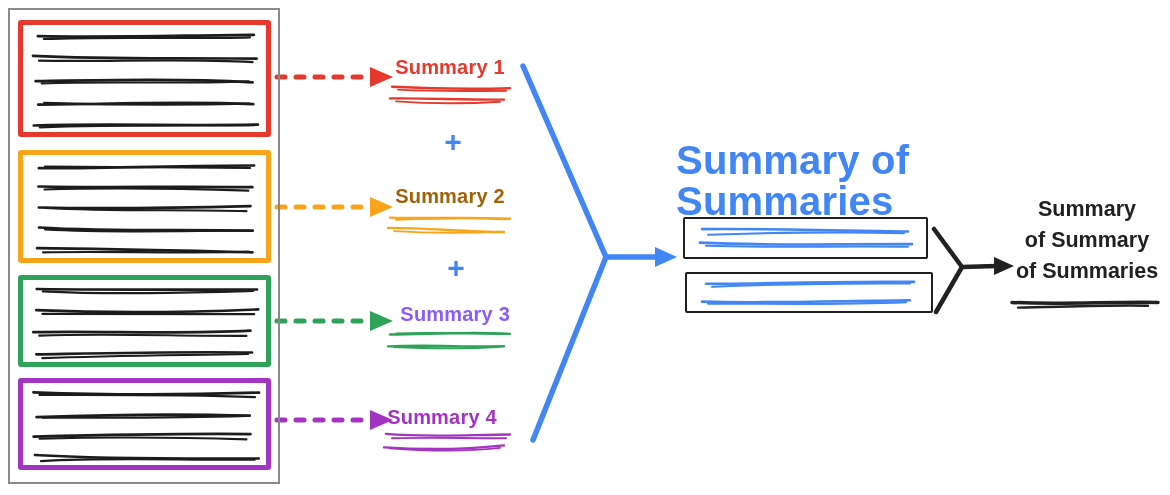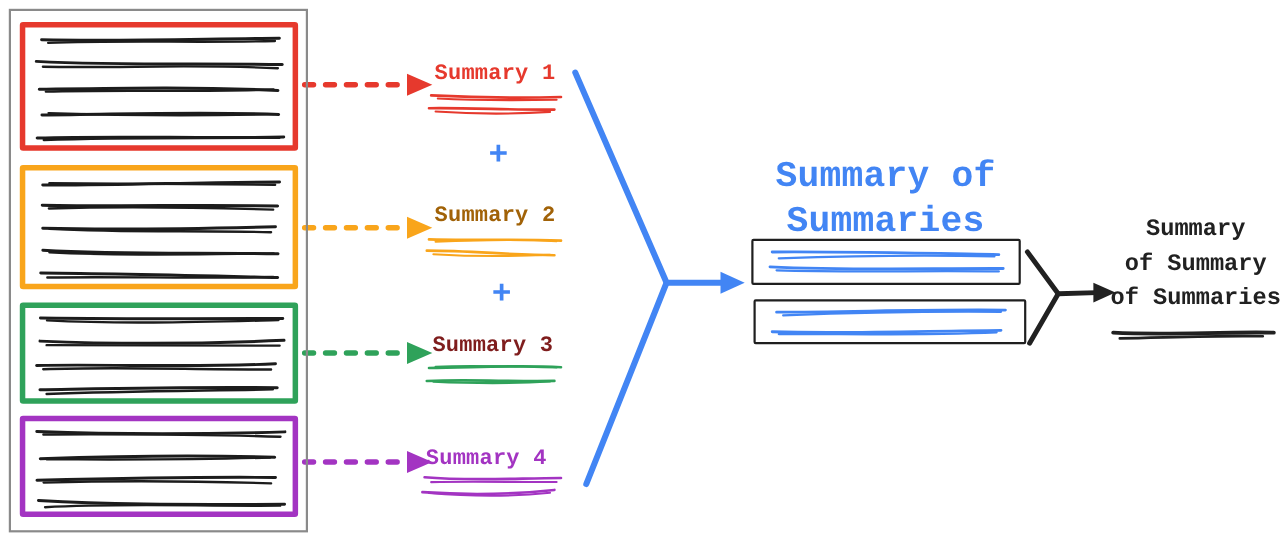--- a/index.html
+++ b/index.html
@@ -2,21 +2,21 @@
 <html><head>
 <meta charset="utf-8">
 <style>
   html,body{margin:0;padding:0;background:#ffffff;}
   .canvas{
     position:relative;
     width:1170px;
     height:495px;
     background:#ffffff;
     overflow:hidden;
-    font-family:Liberation Mono, monospace;
+    font-family:Liberation Sans, sans-serif;
   }
   .canvas svg{position:absolute;left:0;top:0;z-index:1;}
   .canvas > div{position:absolute;z-index:2;box-sizing:border-box;}
   .doc-box{
     left:8px;top:8px;width:272px;height:476px;
     border:2px solid #8a8a8a;
     background:transparent;
   }
   .chunk-box{
     border:5px solid #000;
@@ -27,22 +27,22 @@
     width:124px;text-align:center;
     font-size:20px;font-weight:700;letter-spacing:0.2px;
     white-space:nowrap;
   }
   .plus{
     width:32px;text-align:center;
     font-size:30px;font-weight:700;line-height:30px;
   }
   .sos-title{
     left:676px;top:140px;width:258px;
-    text-align:center;
-    font-size:33px;font-weight:700;line-height:41px;
+    text-align:left;
+    font-size:40px;font-weight:700;line-height:41px;
     letter-spacing:0.2px;
   }
   .sos-box{
     border:2.5px solid #1f1f1f;
     border-radius:2px;
     background:transparent;
   }
   .final-label{
     left:1002px;top:194px;width:170px;
     text-align:center;
@@ -167,21 +167,21 @@
 
   <div class="doc-box" style="border-color: rgb(138, 138, 138);"></div>
 
   <div class="chunk-box" style="left: 18px; top: 20px; width: 253px; height: 117px; border-color: rgb(230, 57, 45);"></div>
   <div class="chunk-box" style="left: 18px; top: 150px; width: 253px; height: 113px; border-color: rgb(249, 165, 27);"></div>
   <div class="chunk-box" style="left: 18px; top: 275px; width: 253px; height: 92px; border-color: rgb(47, 162, 90);"></div>
   <div class="chunk-box" style="left: 18px; top: 378px; width: 253px; height: 92px; border-color: rgb(163, 52, 194);"></div>
 
   <div class="sum-label" style="left: 388px; top: 56px; color: rgb(230, 57, 45);">Summary 1</div>
   <div class="sum-label" style="left: 388px; top: 185px; color: #a16207;">Summary 2</div>
-  <div class="sum-label" style="left: 386px; top: 303px; color: #7f1d1d;">Summary 3</div>
+  <div class="sum-label" style="left: 386px; top: 303px; color: #8b5cf6; text-align: right;">Summary 3</div>
   <div class="sum-label" style="left: 380px; top: 406px; color: rgb(163, 52, 194);">Summary 4</div>
 
   <div class="plus" style="left: 437px; top: 127px; color: rgb(66, 133, 244);">+</div>
   <div class="plus" style="left: 440px; top: 253px; color: rgb(66, 133, 244);">+</div>
 
   <div class="sos-title" style="color: rgb(66, 133, 244);">
     <div>Summary of</div>
     <div>Summaries</div>
   </div>
 

